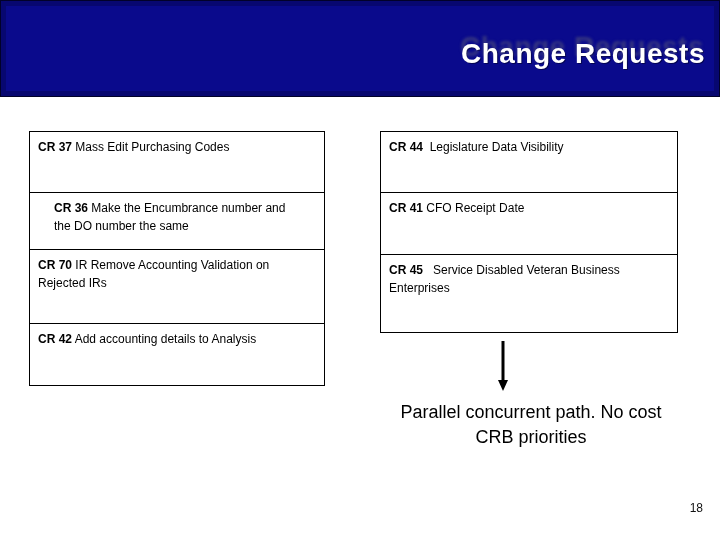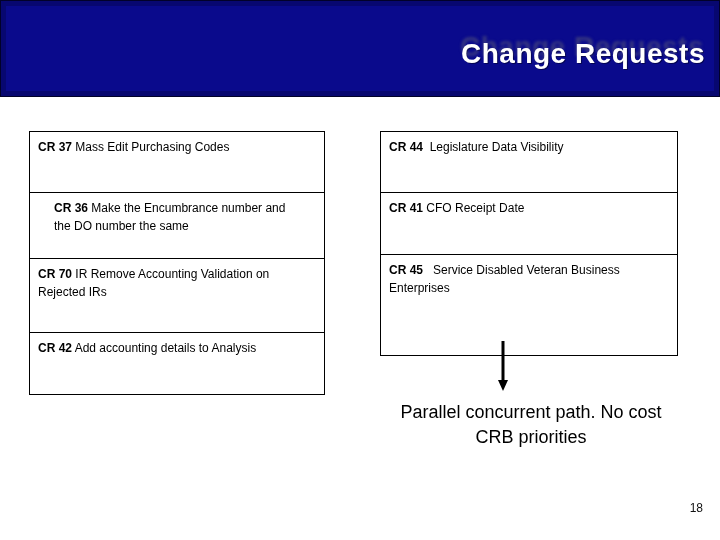--- a/index.html
+++ b/index.html
@@ -44,27 +44,27 @@
     border: 1px solid #000000;
     margin-top: -1px;
     background: #ffffff;
     padding: 6px 8px;
     font-size: 12px;
     line-height: 18px;
     white-space: pre-wrap;
   }
   .cr-box:first-child { margin-top: 0; }
   .stack-left  .cr-box:nth-child(1) { height: 62px; }
-  .stack-left  .cr-box:nth-child(2) { height: 67px; padding-left: 24px; }
+  .stack-left  .cr-box:nth-child(2) { height: 58px; padding-left: 24px; }
   .stack-left  .cr-box:nth-child(3) { height: 75px; }
   .stack-left  .cr-box:nth-child(4) { height: 63px; }
   .stack-left  .cr-box:nth-child(5) { height: 63px; }
   .stack-right .cr-box:nth-child(1) { height: 62px; }
   .stack-right .cr-box:nth-child(2) { height: 63px; }
-  .stack-right .cr-box:nth-child(3) { height: 102px; }
+  .stack-right .cr-box:nth-child(3) { height: 79px; }
   .cr-code { font-weight: bold; }
 
   
   .down-arrow {
     position: absolute;
     left: 496px; top: 341px;
     width: 14px; height: 50px;
   }
 
   

